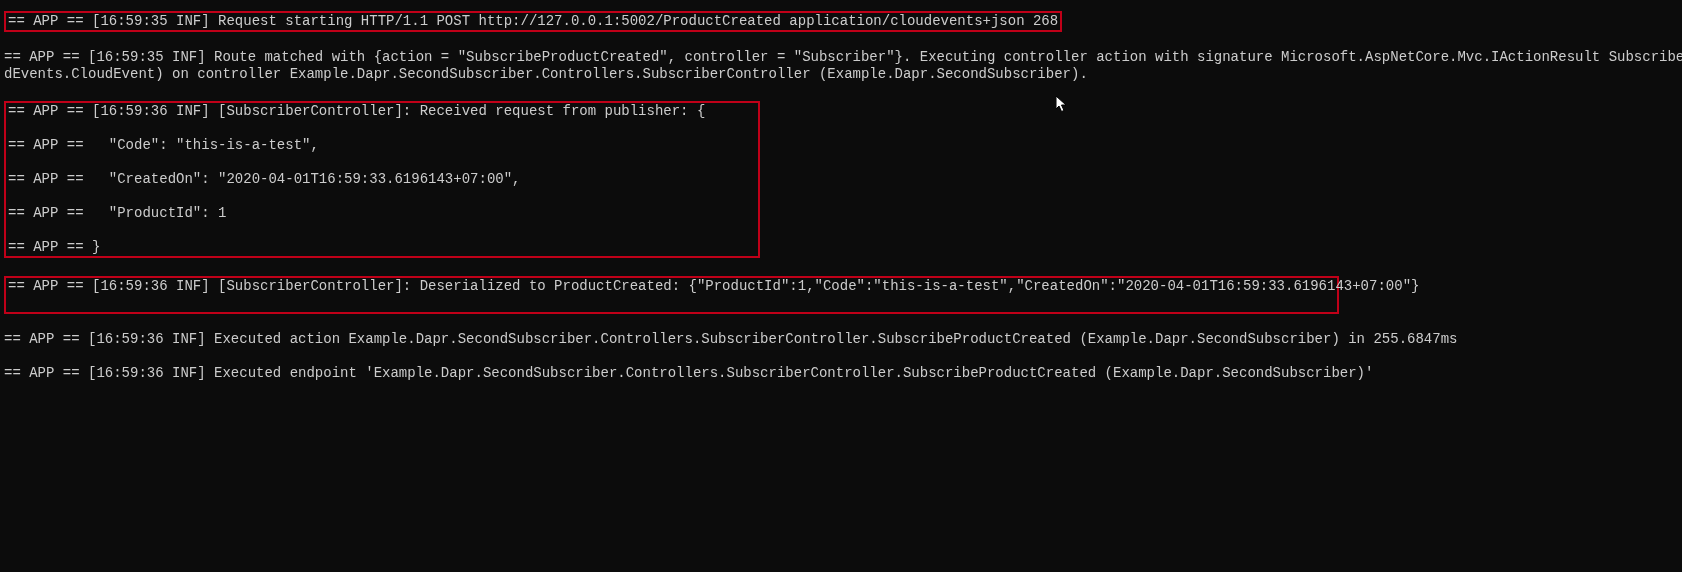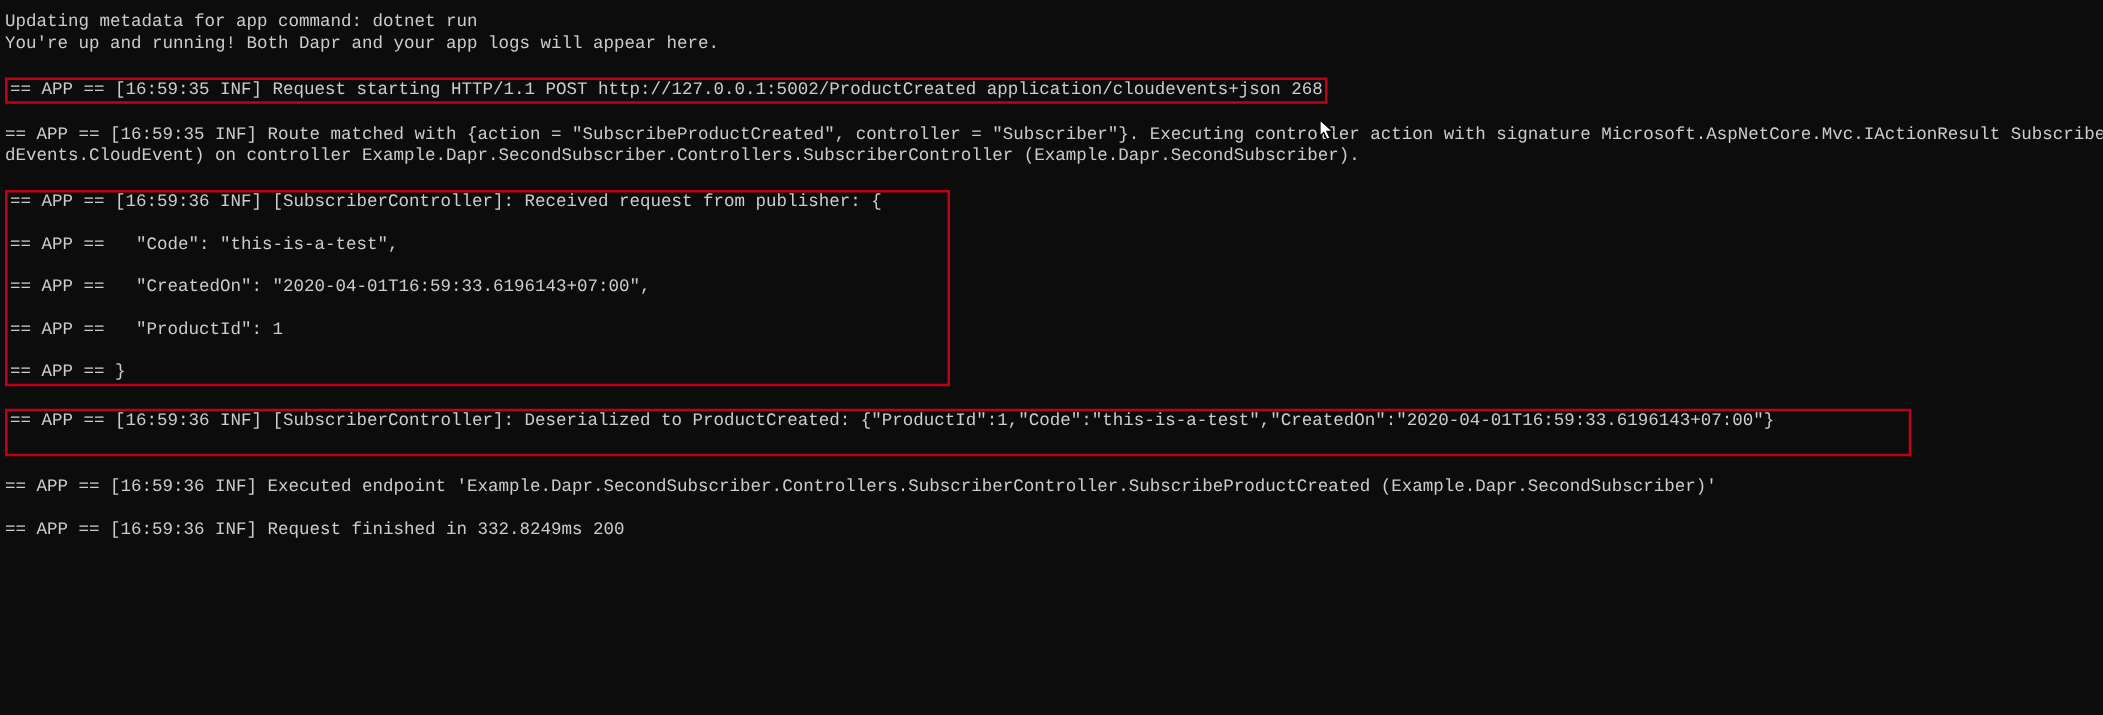--- a/index.html
+++ b/index.html
@@ -23,44 +23,40 @@
     }
     .highlight-box {
       border: 2px solid #c00018;
       display: inline-block;
       padding: 0;
       margin-bottom: 17px;
       margin-top: 1px;
     }
     .highlight-box.wide {
       display: block;
-      width: 1525px;
+      width: 1335px;
     }
     .highlight-box .line {
       padding: 0 2px;
     }
     .cursor {
       position: fixed;
       top: 96px;
       left: 1056px;
       width: 12px;
       height: 18px;
       pointer-events: none;
       z-index: 1000;
     }
   </style>
 </head>
 <body>
 
 <div>
 
-  <div class="block">
-    <div class="line">Updating metadata for app command: dotnet run</div>
-    <div class="line">You're up and running! Both Dapr and your app logs will appear here.</div>
-  </div>
 
   <div class="highlight-box">
     <div class="line">== APP == [16:59:35 INF] Request starting HTTP/1.1 POST http://127.0.0.1:5002/ProductCreated application/cloudevents+json 268</div>
   </div>
 
 
   <div class="block">
     <div class="line">== APP == [16:59:35 INF] Route matched with {action = "SubscribeProductCreated", controller = "Subscriber"}. Executing controller action with signature Microsoft.AspNetCore.Mvc.IActionResult SubscribeProductCre</div>
     <div class="line">dEvents.CloudEvent) on controller Example.Dapr.SecondSubscriber.Controllers.SubscriberController (Example.Dapr.SecondSubscriber).</div>
   </div>
@@ -75,26 +71,26 @@
     <div class="line">== APP ==   "ProductId": 1</div>
     <div class="line"> </div>
     <div class="line">== APP == }</div>
   </div>
 
   <div class="highlight-box wide">
     <div class="line">== APP == [16:59:36 INF] [SubscriberController]: Deserialized to ProductCreated: {"ProductId":1,"Code":"this-is-a-test","CreatedOn":"2020-04-01T16:59:33.6196143+07:00"}</div>
     <div class="line"> </div>
   </div>
 
+  <div class="block">
+    <div class="line">== APP == [16:59:36 INF] Executed action Example.Dapr.SecondSubscriber.Controllers.SubscriberController.SubscribeProductCreated (Example.Dapr.SecondSubscriber) in 255.6847ms</div>
+  </div>
 
   <div class="block">
     <div class="line">== APP == [16:59:36 INF] Executed endpoint 'Example.Dapr.SecondSubscriber.Controllers.SubscriberController.SubscribeProductCreated (Example.Dapr.SecondSubscriber)'</div>
   </div>
 
-  <div class="block">
-    <div class="line">== APP == [16:59:36 INF] Request finished in 332.8249ms 200</div>
-  </div>
 
 </div>
 
 <svg class="cursor" viewBox="0 0 12 18">
   <path d="M0 0 L0 13 L3 10 L5.5 15.5 L8 14.5 L5.5 9 L10 9 Z" fill="white" stroke="black" stroke-width="1"></path>
 </svg>
 
 </body></html>

